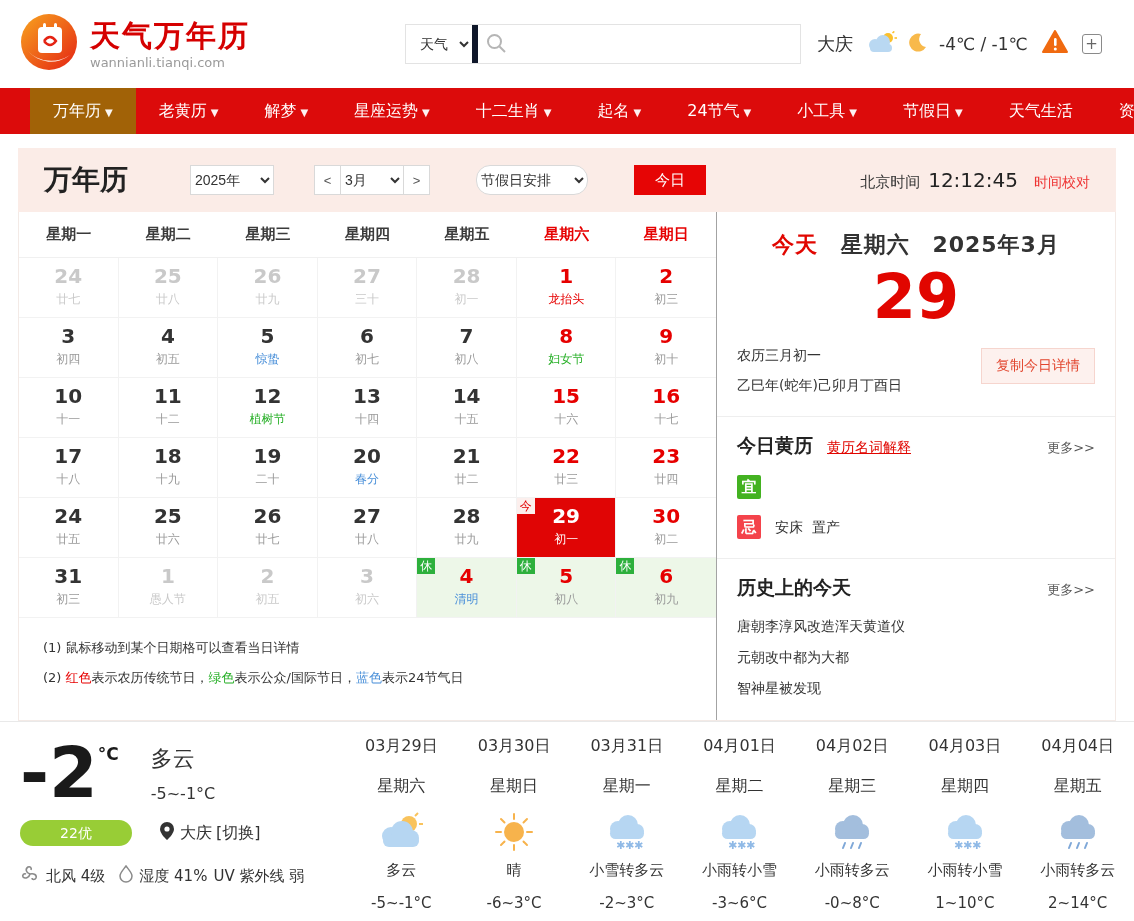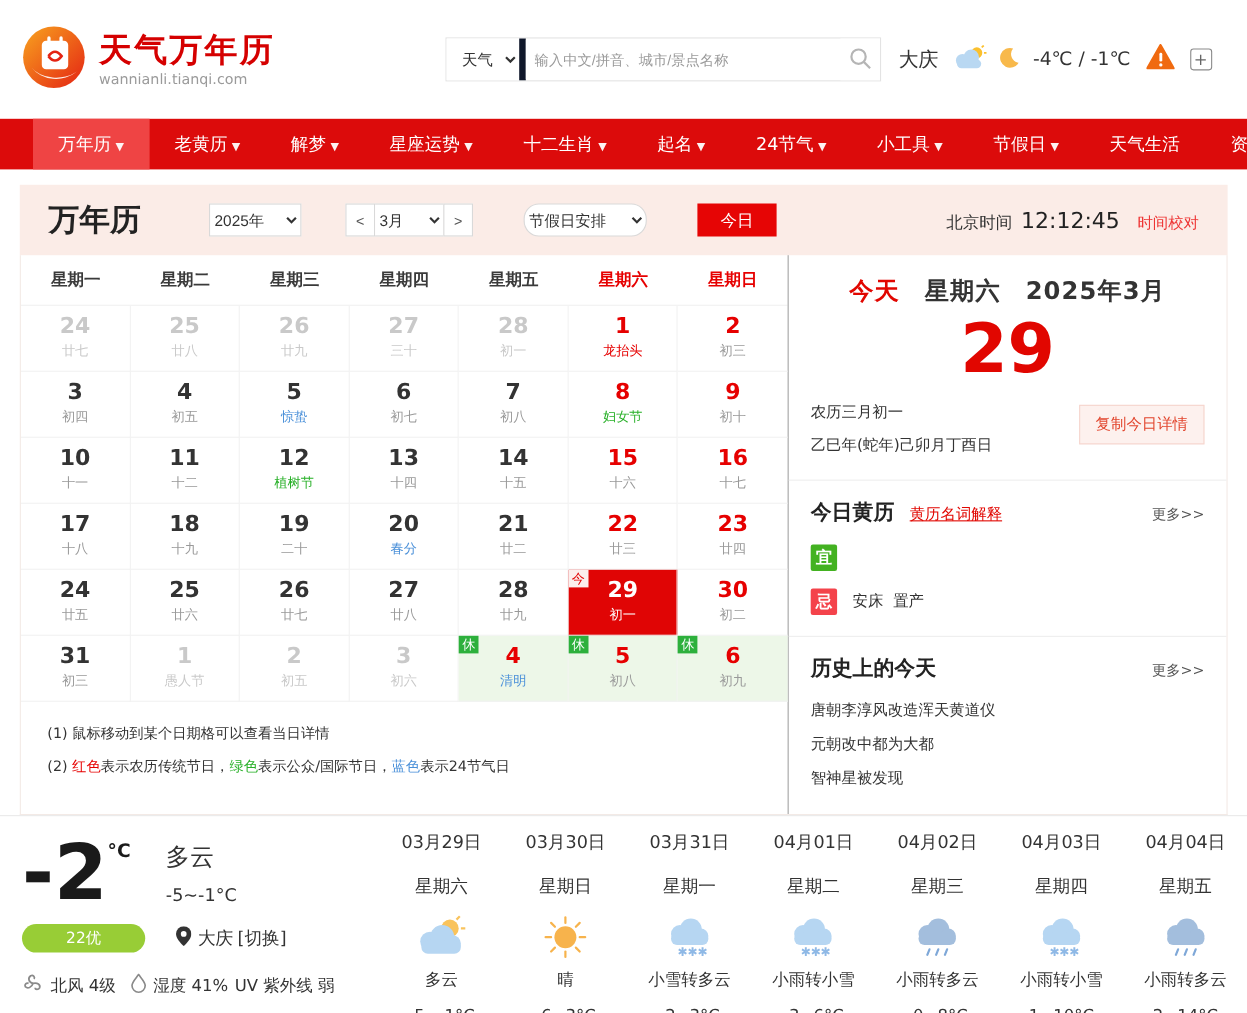--- a/index.html
+++ b/index.html
@@ -1,20 +1,20 @@
 <!DOCTYPE html>
 <html><head>
 <meta charset="utf-8">
 <style>
   * { margin:0; padding:0; box-sizing:border-box; }
   html,body { width:1134px; height:921px; overflow:hidden; background:#fff;
     font-family:"DejaVu Sans","Liberation Sans",sans-serif; }
 
   
-  .top-header { height:108px; display:flex; align-items:center; padding:12px 18px; background:#fff; }
+  .top-header { height:88px; display:flex; align-items:center; padding:12px 18px; background:#fff; }
   .logo { display:flex; align-items:center; gap:10px; cursor:pointer; }
   .logo-text .logo-title { font-size:30px; font-weight:bold; color:#d50000; letter-spacing:2px; line-height:34px; }
   .logo-text .logo-domain { font-size:13px; color:#9a9a9a; margin-top:2px; }
   .search-wrap { margin-left:155px; display:flex; align-items:center; height:40px;
     border:1px solid #e3e3e3; width:396px; background:#fff; }
   .search-cat { border:none; outline:none; height:38px; width:72px; font-size:14px; color:#333;
     padding-left:10px; background:#fff; border-right:6px solid #0f172a; }
   .search-input { flex:1; border:none; outline:none; height:36px; font-size:13px; color:#333; padding:0 8px; }
   .search-input::placeholder { color:#9a9a9a; }
   .search-btn { width:36px; height:38px; display:flex; align-items:center; justify-content:center;
@@ -22,21 +22,21 @@
   .hdr-city { margin-left:16px; font-size:18px; color:#333; cursor:pointer; }
   .hdr-weather-icons { display:flex; align-items:center; gap:10px; margin-left:14px; }
   .hdr-temp { margin-left:12px; font-size:17px; color:#333; }
   .hdr-alert { margin-left:14px; cursor:pointer; }
   .hdr-plus { margin-left:14px; width:20px; height:20px; border:1px solid #8a8a8a; border-radius:3px;
     color:#666; font-size:15px; line-height:18px; text-align:center; cursor:pointer; }
 
   
   .nav { height:46px; background:#dc0b0b; display:flex; align-items:stretch; padding-left:30px; }
   .nav-item { color:#fff; font-size:16px; line-height:46px; padding:0 23px; cursor:pointer; white-space:nowrap; }
-  .nav-item.active { background:#ef4444; }
+  .nav-item.active { background:#a16207; }
   .nav-caret { font-size:10px; margin-left:4px; opacity:.95; }
 
   
   .content { padding:14px 18px 0; }
   .band { background:#fbece7; height:64px; display:flex; align-items:center; padding:0 26px; }
   .band-title { font-size:28px; font-weight:bold; color:#222; margin-right:62px; }
   .sel { height:30px; border:1px solid #d9d9d9; background:#fff; font-size:14px; color:#333; outline:none; }
   .sel-year { width:84px; }
   .month-group { display:flex; margin-left:40px; }
   .nav-arrow-btn { width:27px; height:30px; border:1px solid #d9d9d9; background:#fff; color:#555;
@@ -150,21 +150,20 @@
     <span class="logo-text">
       <div class="logo-title">天气万年历</div>
       <div class="logo-domain">wannianli.tianqi.com</div>
     </span>
   </div>
 
   <div class="search-wrap">
     <select class="search-cat">
       <option>天气</option>
     </select>
-    <input class="search-input" placeholder="输入中文/拼音、城市/景点名称" style="">
     <button class="search-btn">
       <span>
         <svg width="22" height="22" viewBox="0 0 22 22" fill="none" stroke="#b5b5b5" stroke-width="2">
           <circle cx="9.5" cy="9.5" r="6.5"></circle>
             <line x1="14.5" y1="14.5" x2="20" y2="20"></line>
         </svg>
       </span>
     </button>
   </div>
 

